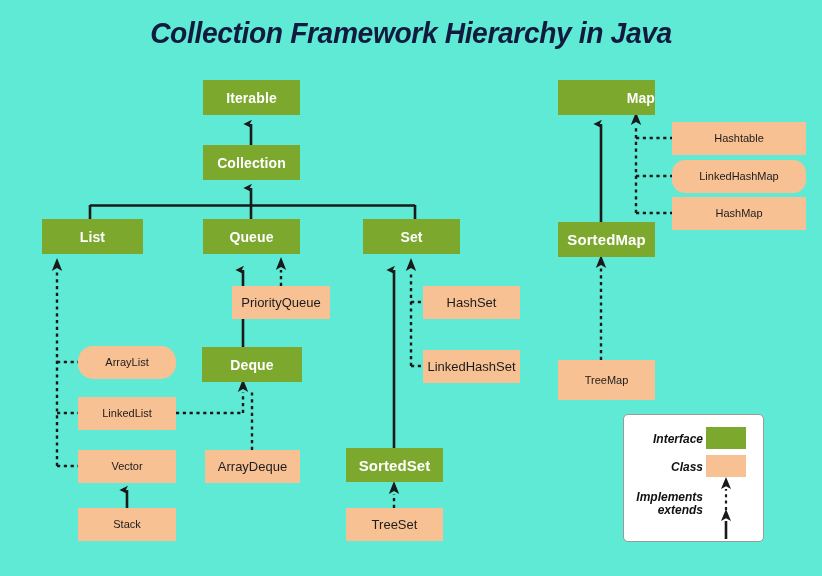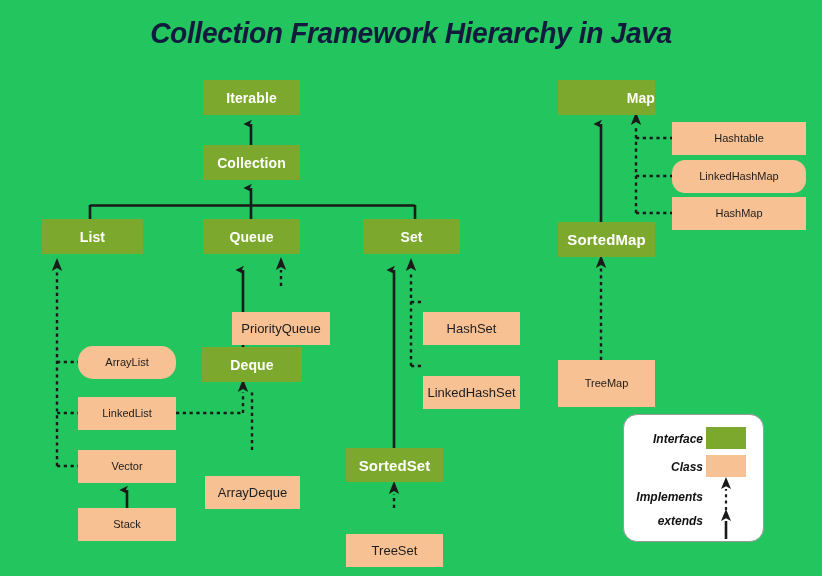--- a/index.html
+++ b/index.html
@@ -4,21 +4,21 @@
 <style>
   html, body {
     margin: 0;
     padding: 0;
     background: #ffffff;
   }
   #stage {
     position: relative;
     width: 822px;
     height: 576px;
-    background: #22c55e;
+    background: #5eead4;
     overflow: hidden;
     font-family: "Liberation Sans", sans-serif;
   }
   #title {
     position: absolute;
     left: 0;
     top: 16px;
     width: 822px;
     text-align: center;
     font-family: "Liberation Sans", sans-serif;
@@ -60,30 +60,29 @@
     font-size: 15px;
   }
   .cls {
     background: #f8c193;
     color: #1c1c1c;
     font-weight: normal;
     font-size: 11px;
   }
   .cls.tiny {
     font-size: 13px;
-    margin-top: 26px;
   }
   #legend {
     position: absolute;
     left: 623px;
     top: 414px;
     width: 141px;
     height: 128px;
     border: 1px solid #9a9a9a;
-    border-radius: 14px;
+    border-radius: 5px;
     background: #ffffff;
     box-sizing: border-box;
   }
   .legend-label {
     position: absolute;
     right: 60px;
     font-style: italic;
     font-weight: bold;
     font-size: 12px;
     color: #111111;
@@ -257,34 +256,34 @@
   </div>
 
   <div class="node cls" style="left:672px; top:160px; width:134px; height:33px;border-radius:13px;">
     <span>LinkedHashMap</span>
   </div>
 
   <div class="node cls" style="left:672px; top:197px; width:134px; height:33px;">
     <span>HashMap</span>
   </div>
 
-  <div class="node cls" style="left:558px; top:360px; width:97px; height:47px;">
+  <div class="node cls" style="left:558px; top:360px; width:97px; height:40px;">
     <span>TreeMap</span>
   </div>
 
   <div id="legend">
     <div class="legend-label" style="top:17px;">Interface</div>
     <div class="legend-swatch sw-iface" style="top:12px;"></div>
 
     <div class="legend-label" style="top:45px;">Class</div>
     <div class="legend-swatch sw-cls" style="top:40px;"></div>
 
     <div class="legend-label" style="top:75px;">Implements</div>
 
-    <div class="legend-label" style="top:99px;margin-left:20px;">extends</div>
+    <div class="legend-label" style="top:88px;margin-left:20px;">extends</div>
 
     <svg id="legend-wires" viewBox="0 0 137 128">
 
       <line x1="102" y1="95" x2="102" y2="74" stroke="#1a1a1a" stroke-width="2.2" stroke-dasharray="3,3.4" fill="none"></line>
       <path d="M102,62 L107,74 L102,71.2 L97,74 Z" fill="#1a1a1a"></path>
 
       <line x1="102" y1="124" x2="102" y2="106" stroke="#1a1a1a" stroke-width="2.6" fill="none"></line>
       <path d="M102,94 L107,106 L102,103.2 L97,106 Z" fill="#1a1a1a"></path>
     </svg>
   </div>

